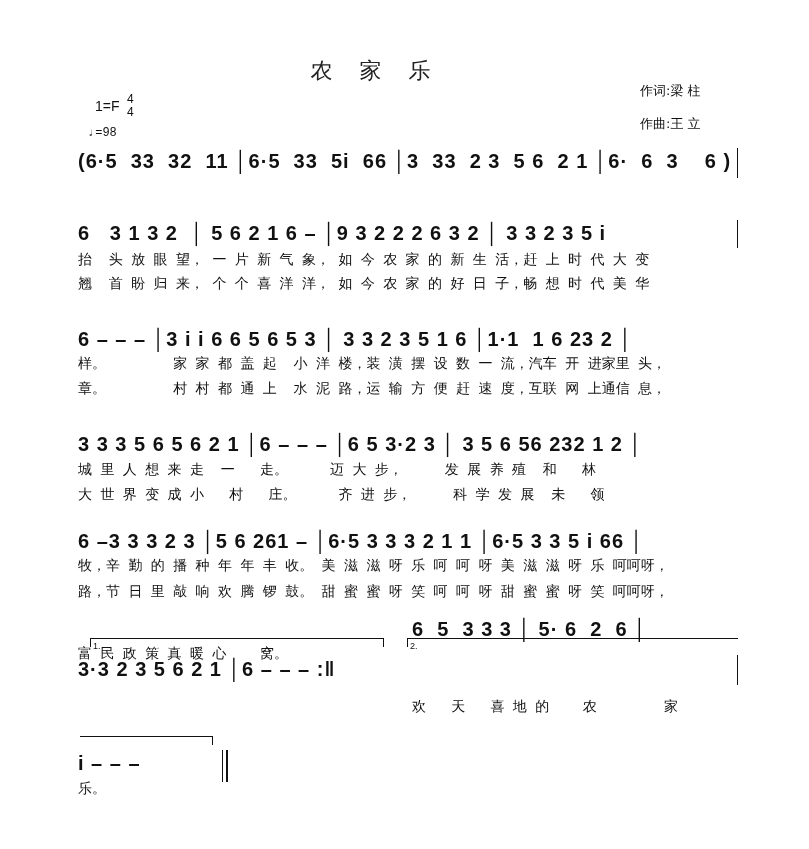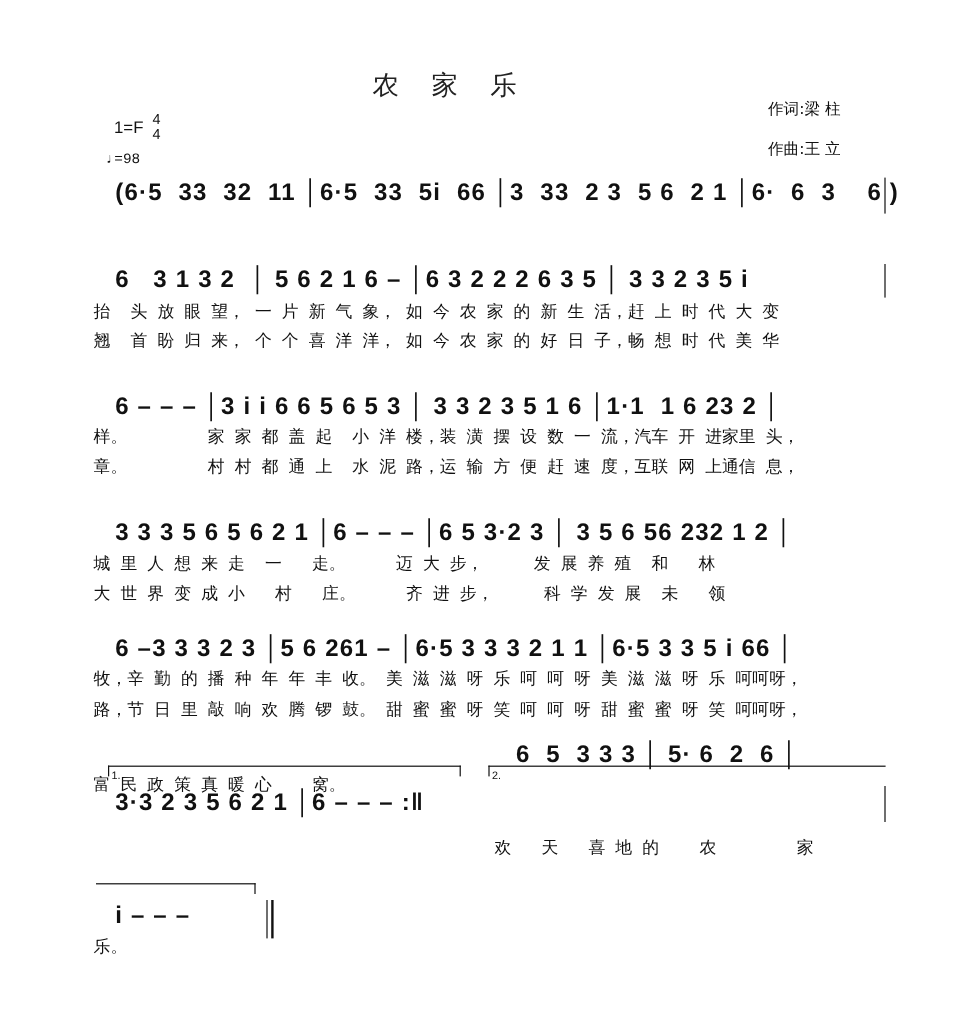--- a/index.html
+++ b/index.html
@@ -5,21 +5,21 @@
   html, body { margin:0; padding:0; background:#fff; }
   body { width:809px; height:849px; position:relative; overflow:hidden; color:#111;
          font-family:"DejaVu Sans", sans-serif; }
   .abs { position:absolute; }
   .title { left:0; width:751px; top:56px; text-align:center; font-size:22px; letter-spacing:10px;
            font-family:"DejaVu Serif", serif; color:#222; }
   .key { left:85px; top:98px; font-size:14px; font-family:"Liberation Sans", sans-serif;margin-left:10px; }
   .ts { left:127px; top:93px; font-size:12px; line-height:13px; text-align:center; font-family:"Liberation Sans", sans-serif; }
   .tempo { left:88px; top:126px; font-size:12px; font-family:Liberation Mono, monospace; }
   .credit { left:640px; font-size:13px; font-family:"DejaVu Sans", sans-serif; }
-  .row { left:78px; width:670px; height:34px;margin-left:18px; }
+  .row { left:78px; width:670px; height:34px; }
   .notes { position:absolute; top:0; left:0; white-space:pre; font-family:"Liberation Sans", sans-serif;
            font-weight:bold; font-size:20px; letter-spacing:1px; }
   .lyr { left:78px; font-size:14px; white-space:pre; letter-spacing:0px; font-family:Liberation Mono, monospace; }
   .bar { position:absolute; width:1px; background:#111; }
   .bracket { position:absolute; border-top:1px solid #111; height:8px; }
   .bracket.l { border-left:1px solid #111; }
   .bracket.r { border-right:1px solid #111; }
   .blabel { position:absolute; font-size:9px; font-family:"Liberation Sans", sans-serif; }
   .final { position:absolute; width:2px; background:#111; }
 </style>
@@ -37,21 +37,21 @@
 </div>
 <div class="abs credit" style="top:82px">作词:梁   柱</div>
 <div class="abs credit" style="top:115px">作曲:王   立</div>
 
 <div class="abs row" style="top:150px">
   <div class="notes">(6·5  33  32  11 │6·5  33  5i  66 │3  33  2 3  5 6  2 1 │6·  6  3    6 )</div>
 </div>
 <div class="bar" style="left:737px;top:148px;height:30px"></div>
 
 <div class="abs row" style="top:222px">
-  <div class="notes">6   3 1 3 2  │ 5 6 2 1 6 – │6 3 2 2 2 6 3 5 │ 3 3 2 3 5 i</div>
+  <div class="notes">6   3 1 3 2  │ 5 6 2 1 6 – │9 3 2 2 2 6 3 2 │ 3 3 2 3 5 i</div>
 </div>
 <div class="abs lyr" style="top:251px">抬  头 放 眼 望， 一 片 新 气 象， 如 今 农 家 的 新 生 活，赶 上 时 代 大 变</div>
 <div class="abs lyr" style="top:275px">翘  首 盼 归 来， 个 个 喜 洋 洋， 如 今 农 家 的 好 日 子，畅 想 时 代 美 华</div>
 <div class="bar" style="left:737px;top:220px;height:28px"></div>
 
 <div class="abs row" style="top:328px">
   <div class="notes">6 – – – │3 i i 6 6 5 6 5 3 │ 3 3 2 3 5 1 6 │1·1  1 6 23 2 │</div>
 </div>
 <div class="abs lyr" style="top:355px">样。        家 家 都 盖 起  小 洋 楼，装 潢 摆 设 数 一 流，汽车 开 进家里 头，</div>
 <div class="abs lyr" style="top:380px">章。        村 村 都 通 上  水 泥 路，运 输 方 便 赶 速 度，互联 网 上通信 息，</div>

